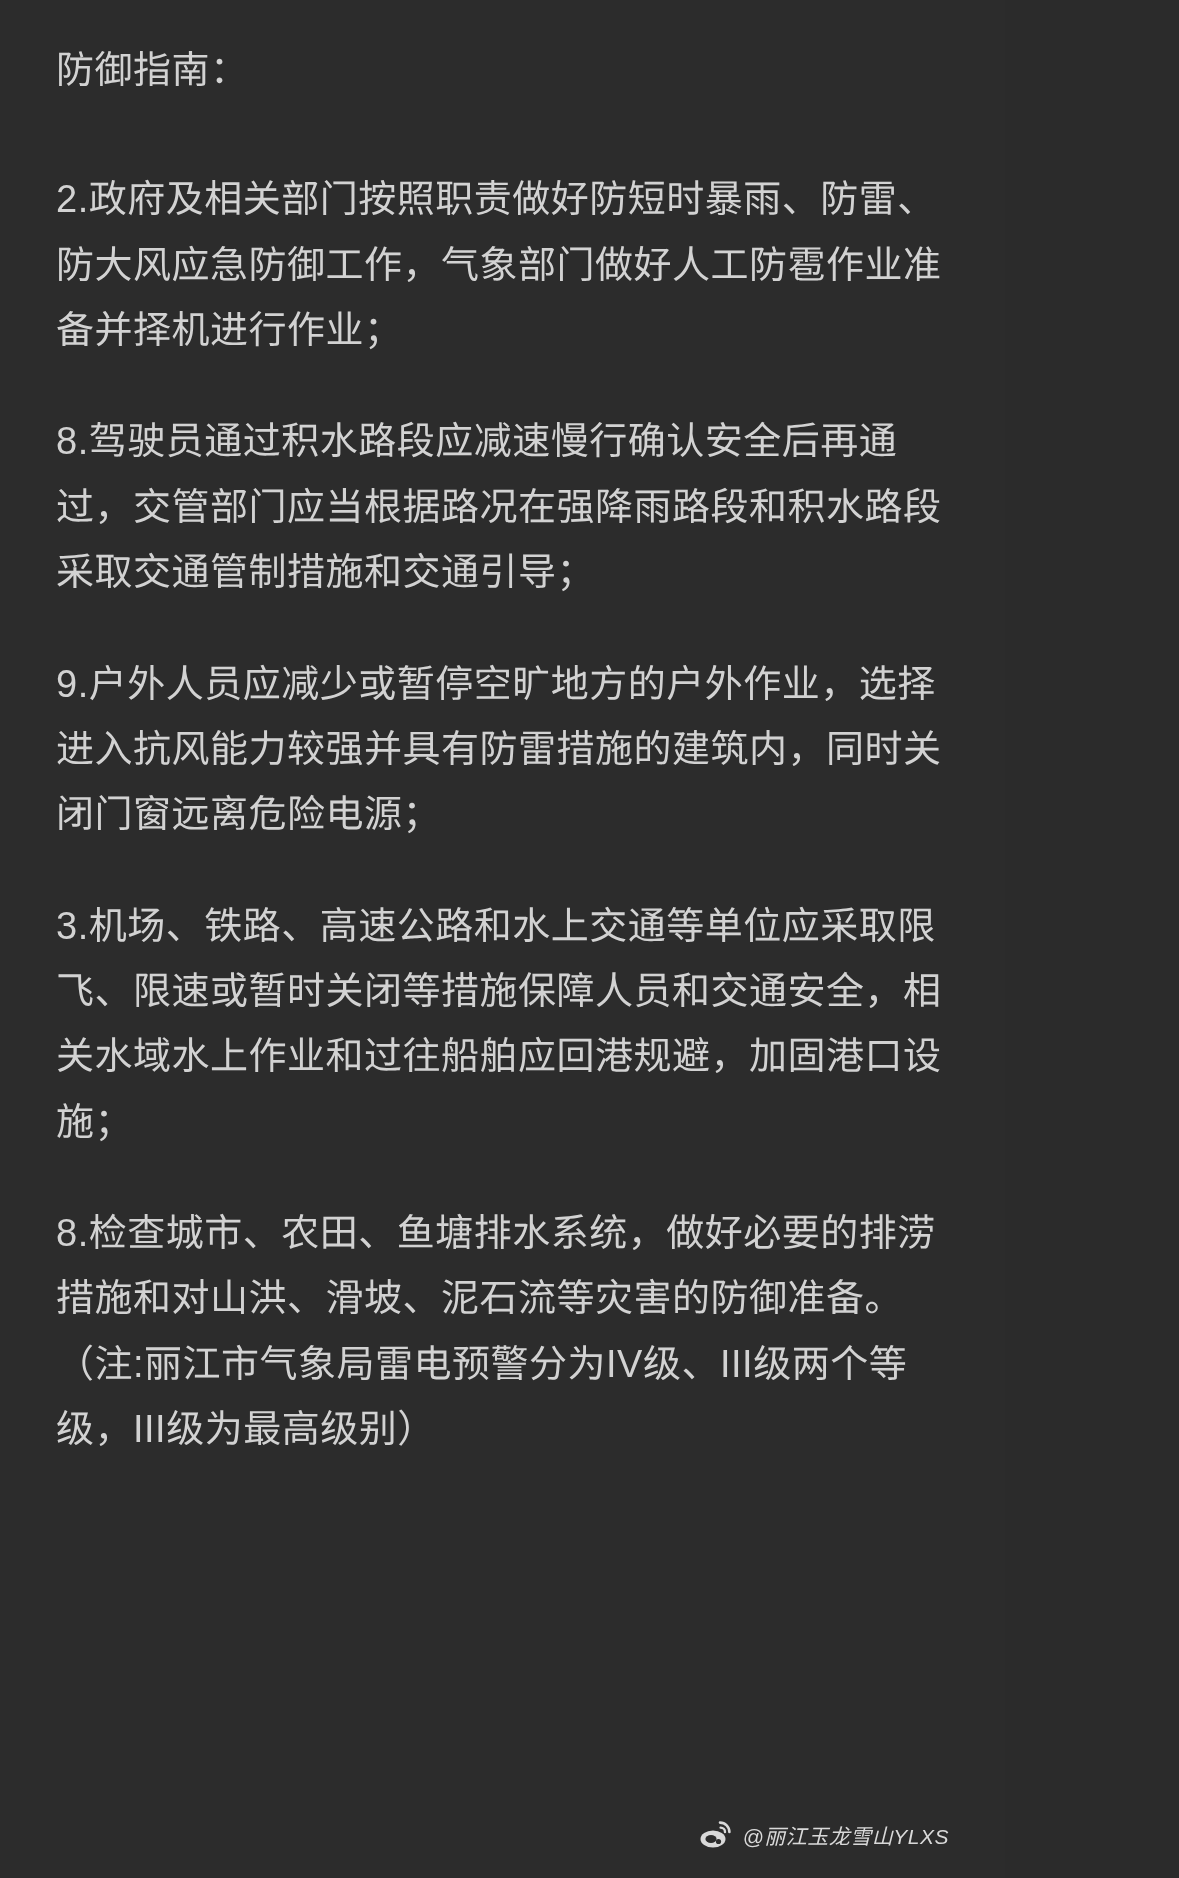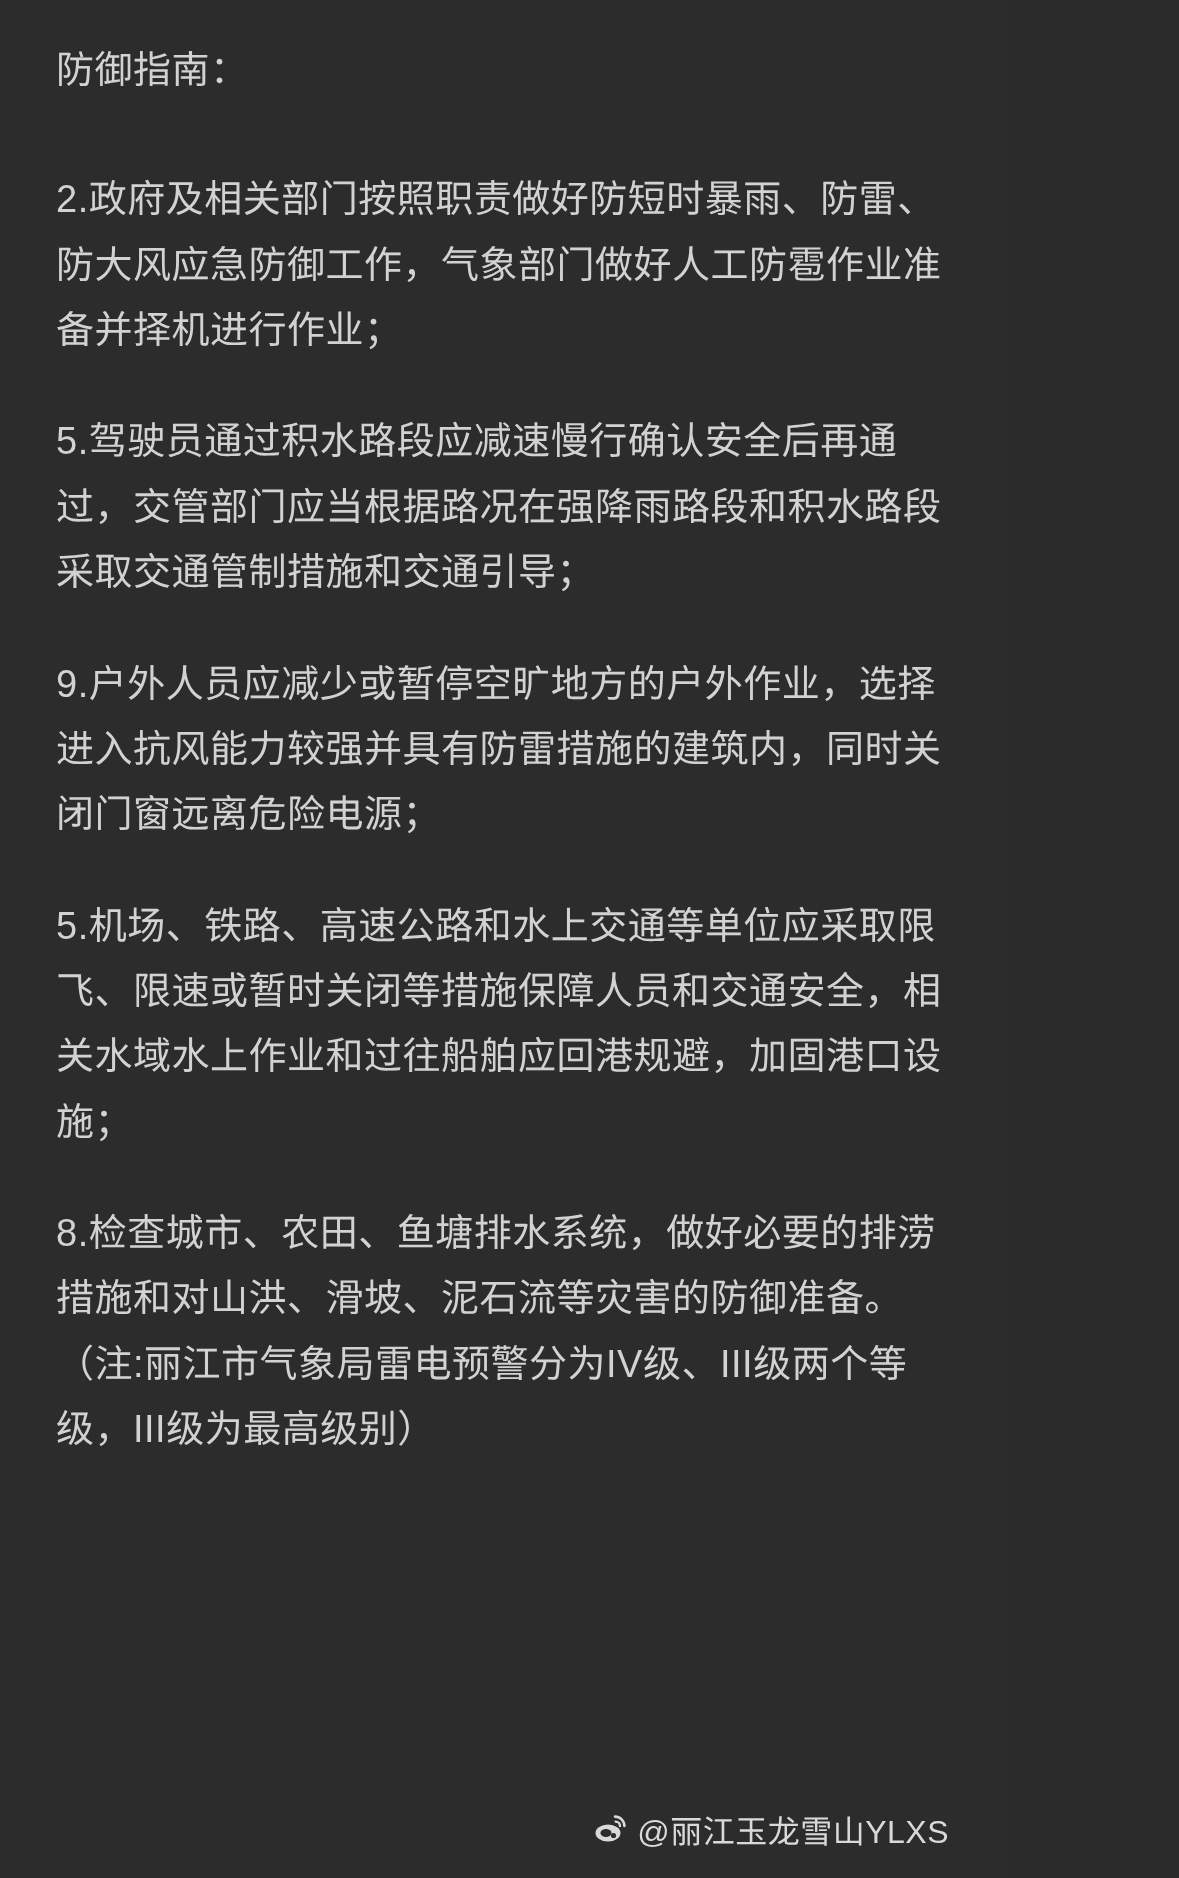--- a/index.html
+++ b/index.html
@@ -56,37 +56,38 @@
     width: 34px;
     height: 34px;
     display: inline-block;
     position: relative;
     flex: 0 0 auto;
   }
   .weibo-icon svg {
     display: block;
   }
   .footer-name {
-    font-size: 32px;
+    font-size: 21px;
     color: #d9d9d9;
     letter-spacing: 0.5px;
     white-space: nowrap;
+    font-style: italic;
   }
 </style>
 </head>
 <body>
 
 <div class="page">
 
   <div class="doc-body">
     <p class="para heading">防御指南：</p>
     <p class="para">2.政府及相关部门按照职责做好防短时暴雨、防雷、防大风应急防御工作，气象部门做好人工防雹作业准备并择机进行作业；</p>
-    <p class="para">5.驾驶员通过积水路段应减速慢行确认安全后再通过，交管部门应当根据路况在强降雨路段和积水路段采取交通管制措施和交通引导；</p>
+    <p class="para">8.驾驶员通过积水路段应减速慢行确认安全后再通过，交管部门应当根据路况在强降雨路段和积水路段采取交通管制措施和交通引导；</p>
     <p class="para">9.户外人员应减少或暂停空旷地方的户外作业，选择进入抗风能力较强并具有防雷措施的建筑内，同时关闭门窗远离危险电源；</p>
-    <p class="para">5.机场、铁路、高速公路和水上交通等单位应采取限飞、限速或暂时关闭等措施保障人员和交通安全，相关水域水上作业和过往船舶应回港规避，加固港口设施；</p>
+    <p class="para">3.机场、铁路、高速公路和水上交通等单位应采取限飞、限速或暂时关闭等措施保障人员和交通安全，相关水域水上作业和过往船舶应回港规避，加固港口设施；</p>
     <p class="para">8.检查城市、农田、鱼塘排水系统，做好必要的排涝措施和对山洪、滑坡、泥石流等灾害的防御准备。（注:丽江市气象局雷电预警分为IV级、III级两个等级，III级为最高级别）</p>
   </div>
 
   <div class="footer">
     <span class="weibo-icon">
       <svg width="34" height="34" viewBox="0 0 34 34" xmlns="http://www.w3.org/2000/svg">
         <ellipse cx="15" cy="21" rx="12.5" ry="8.6" fill="#d9d9d9"></ellipse>
         <ellipse cx="13" cy="21" rx="5.6" ry="4" fill="#2c2c2c"></ellipse>
         <circle cx="20.5" cy="23.5" r="2.6" fill="#2c2c2c"></circle>
         <path d="M22 4.6c5.2 0 9.4 4.2 9.4 9.4" fill="none" stroke="#d9d9d9" stroke-width="2.6" stroke-linecap="round"></path>

